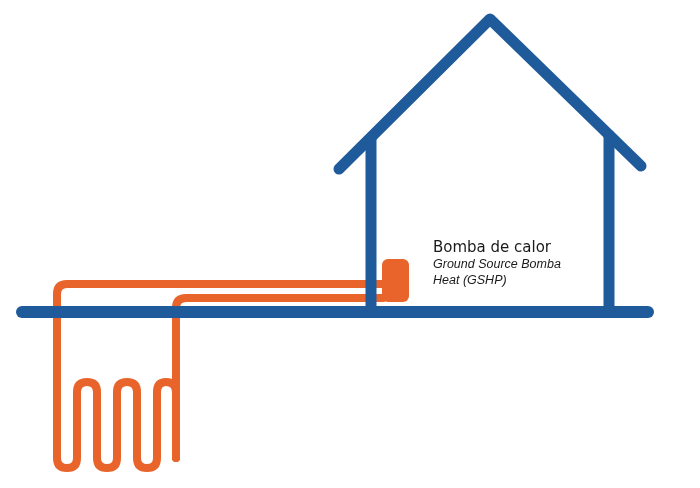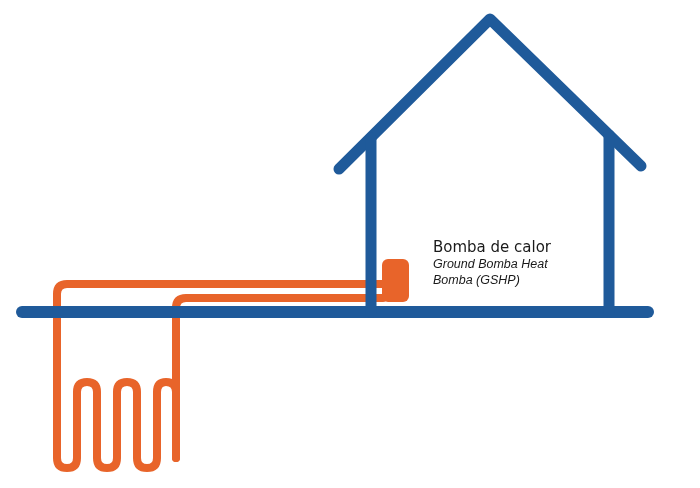--- a/index.html
+++ b/index.html
@@ -38,16 +38,16 @@
       <line x1="609" y1="135" x2="609" y2="312"></line>
     </g>
 
     <rect x="382" y="259" width="27" height="43" rx="6" ry="6" fill="#E8642A"></rect>
   </svg>
 
   <div class="label label-title">
     <div>Bomba de calor</div>
   </div>
   <div class="label label-sub">
-    <div>Ground Bomba Heat</div>
-    <div>Bomba (GSHP)</div>
+    <div>Ground Source Bomba</div>
+    <div>Heat (GSHP)</div>
   </div>
 </div>
 
 </body></html>

